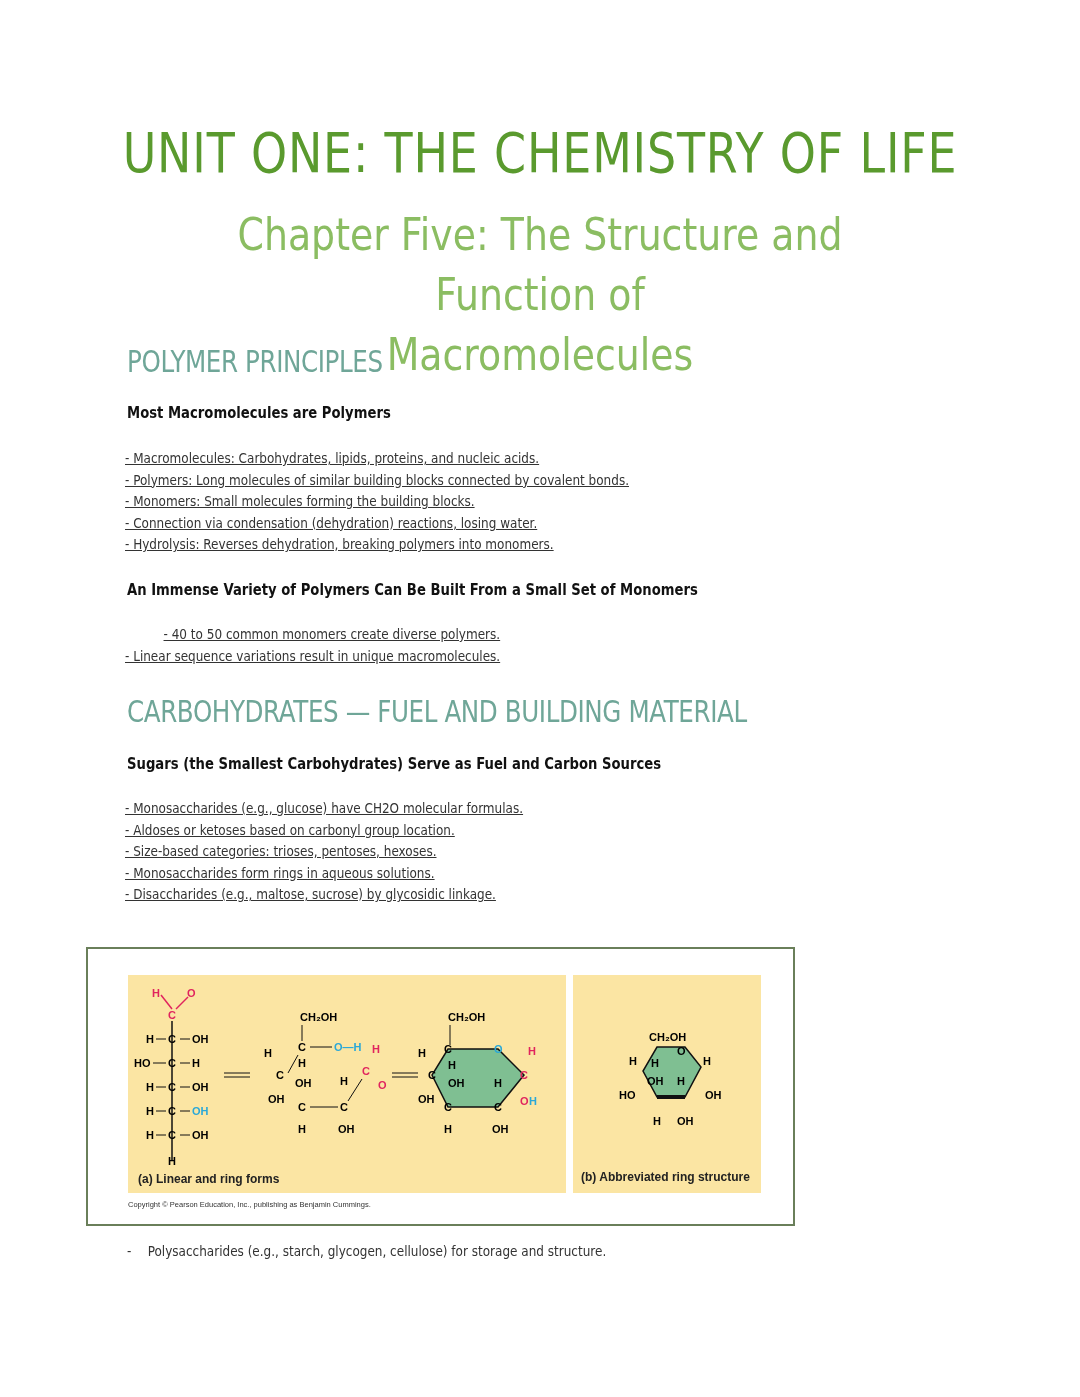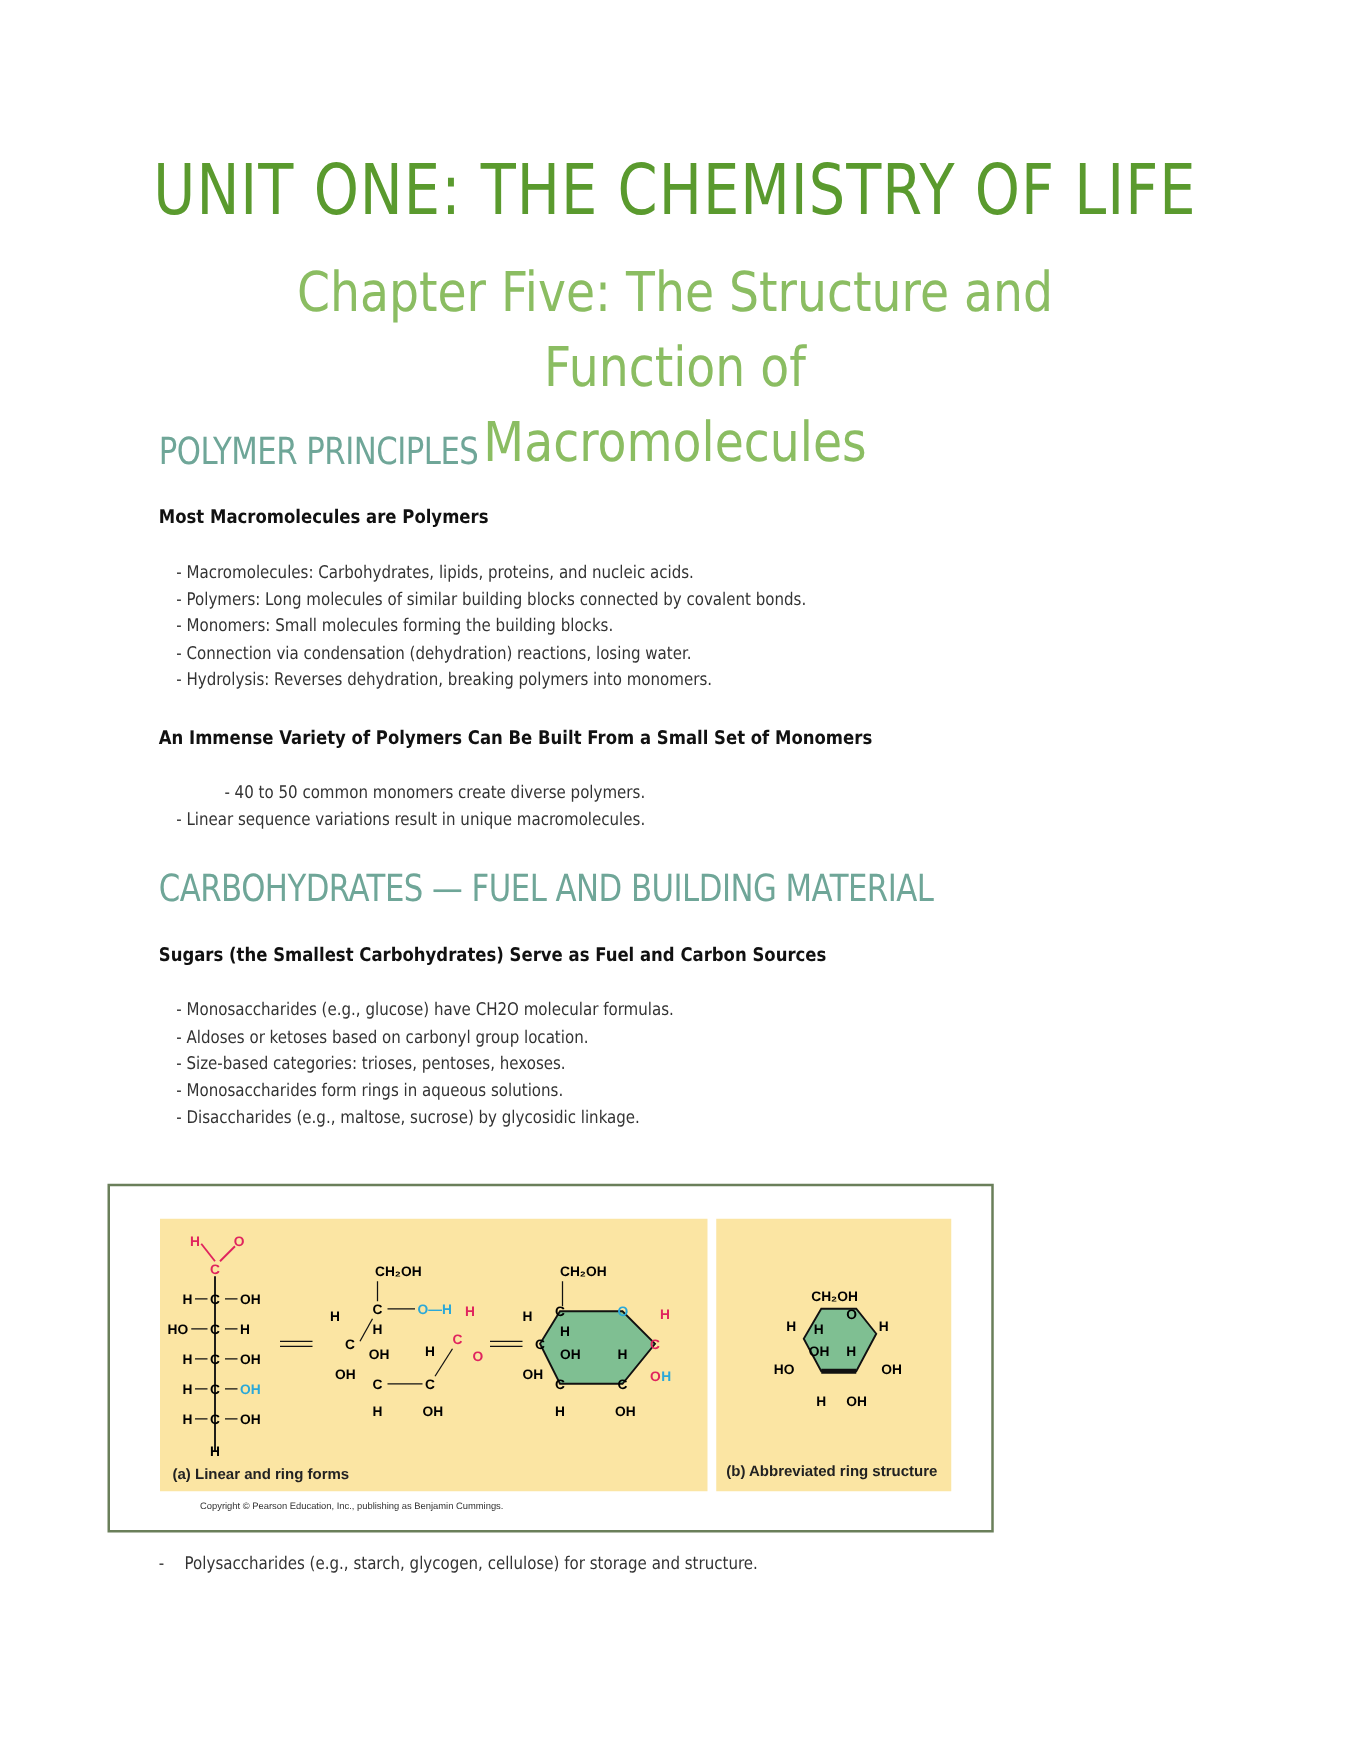--- a/index.html
+++ b/index.html
@@ -1,28 +1,28 @@
 <!DOCTYPE html>
 <html><head>
 <meta charset="utf-8">
 <style>
   html, body { margin:0; padding:0; background:#ffffff; }
   body { width:1080px; height:1397px; position:relative; overflow:hidden; font-family:"Liberation Sans", sans-serif; }
   .title { position:absolute; left:0; width:1080px; text-align:center; top:120px; font-family:"DejaVu Sans", sans-serif; font-size:56px; color:#5a9a2e; letter-spacing:1px; font-weight:normal; transform:scaleX(0.82); transform-origin:center; }
   .subtitle { position:absolute; left:130px; width:820px; text-align:center; top:205px; font-family:"DejaVu Sans", sans-serif; font-size:44px; line-height:60px; color:#8bbd62; transform:scaleX(0.86); transform-origin:center top; }
   .h2 { position:absolute; left:127px; font-family:"DejaVu Sans", sans-serif; font-size:30px; color:#6fa698; transform:scaleX(0.82); transform-origin:left; white-space:nowrap; letter-spacing:-0.5px; }
   .h3 { position:absolute; left:127px; font-family:"DejaVu Sans", sans-serif; font-size:15px; font-weight:bold; color:#111; transform:scaleX(0.88); transform-origin:left; white-space:nowrap; }
-  .bullets { position:absolute; left:141px; font-family:"DejaVu Sans", sans-serif; font-size:14px; color:#333; line-height:21.5px; }
+  .bullets { position:absolute; left:125px; font-family:"DejaVu Sans", sans-serif; font-size:14px; color:#333; line-height:21.5px;text-decoration:underline; }
   .bullets div { white-space:nowrap; transform:scaleX(0.86); transform-origin:left; }
   .figure { position:absolute; left:86px; top:947px; width:705px; height:275px; border:2px solid #6a7f5a; background:#fff; }
   .panel { position:absolute; background:#fbe5a3; }
   .panel-a { left:40px; top:26px; width:438px; height:218px; }
   .panel-b { left:485px; top:26px; width:188px; height:218px; }
   .panel svg { position:absolute; left:0; top:0; }
-  .copyright { position:absolute; left:40px; top:251px; font-size:7.5px; color:#333;margin-left:32px; }
+  .copyright { position:absolute; left:40px; top:251px; font-size:7.5px; color:#333; }
   .last-bullet { position:absolute; left:127px; top:1243px; font-family:"DejaVu Sans", sans-serif; font-size:14px; color:#333; white-space:nowrap; transform:scaleX(0.86); transform-origin:left; }
   .last-bullet .dash { display:inline-block; width:24px; }
 </style>
 </head>
 <body>
 
 <div class="title">UNIT ONE: THE CHEMISTRY OF LIFE</div>
 <div class="subtitle">
   <div>Chapter Five: The Structure and Function of</div>
   <div>Macromolecules</div>

